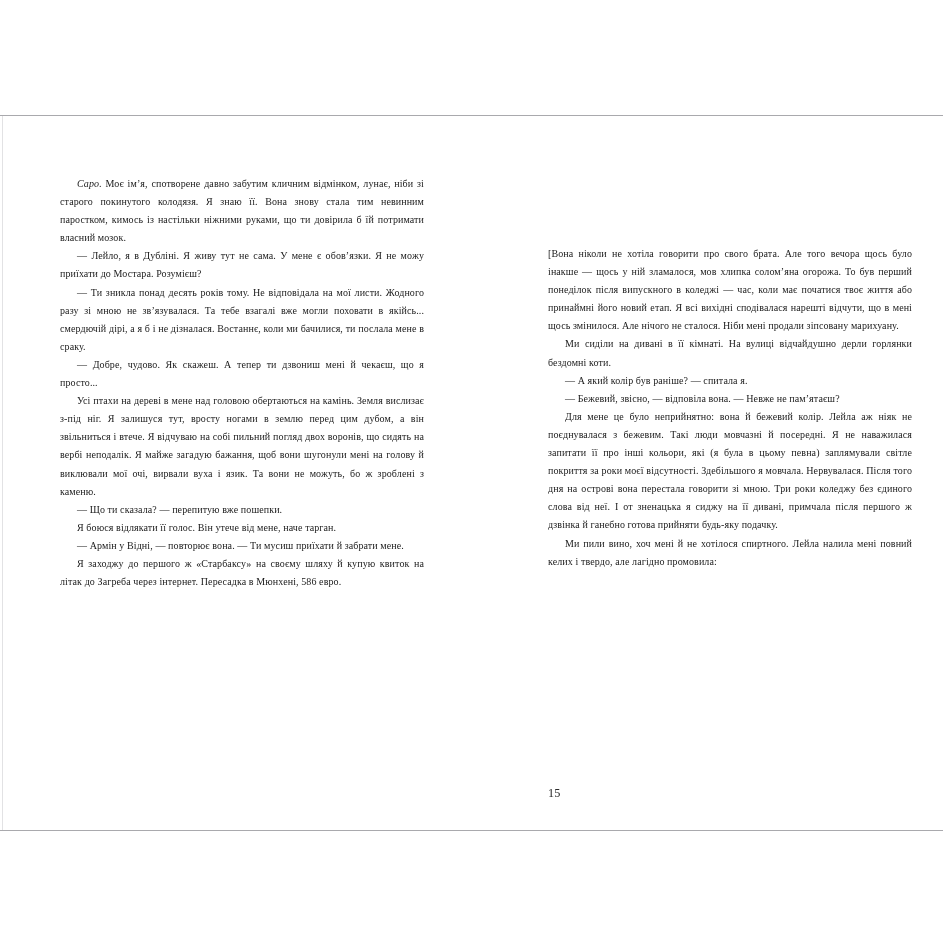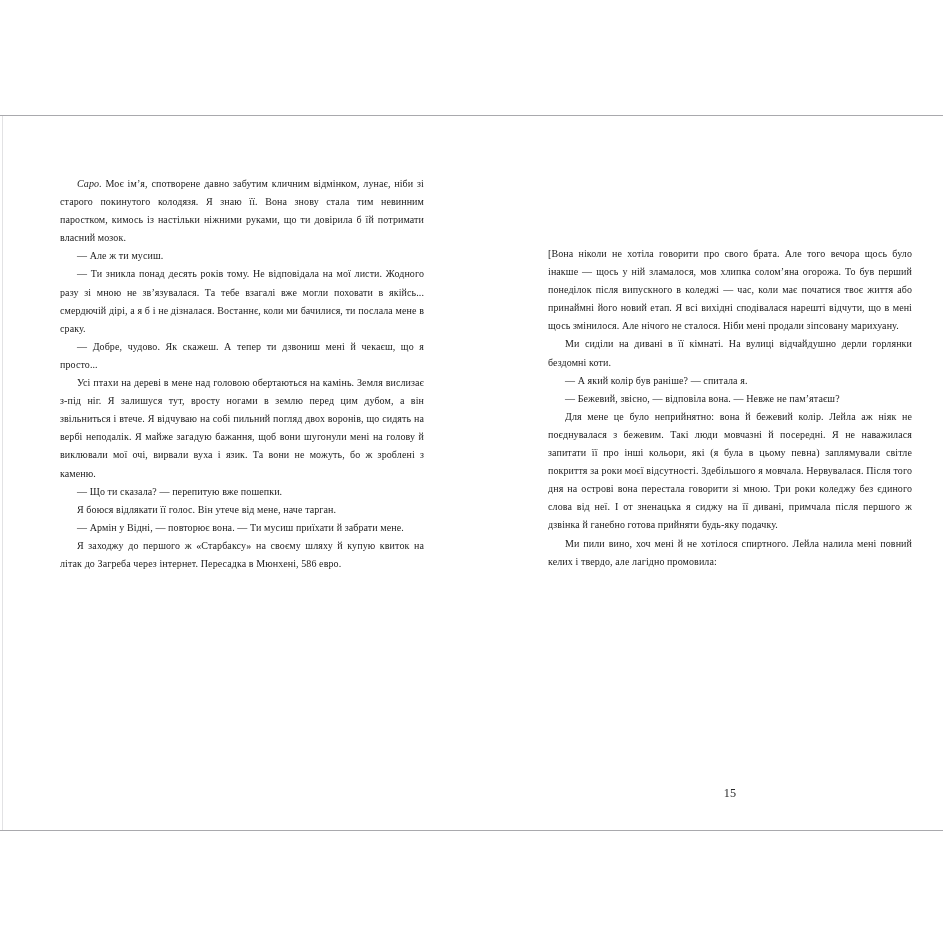--- a/index.html
+++ b/index.html
@@ -82,21 +82,20 @@
   .textblock p.no-indent { text-indent: 0; }
   .textblock p.dialogue { text-indent: 17px; }
 
   .nm { font-style: italic; }
 
   .folio {
     position: absolute;
     top: 670px;
     left: 0;
     width: 364px;
-    text-align: center;
     font-size: 12.2px;
     color: #2a2a2a;
     letter-spacing: 0.02em;
   }
 
   .bleed-top,
   .bleed-bottom {
     position: absolute;
     left: 0;
     width: 943px;
@@ -114,21 +113,21 @@
   <div class="rule rule-top"></div>
   <div class="edge-left"></div>
 
   <div class="spread">
 
     <div class="leaf leaf-verso">
       <div class="textblock">
 
         <p><span class="nm">Саро.</span><span> Моє ім’я, спотворене давно забутим кличним відмінком, лунає, ніби зі старого покинутого колодязя. Я знаю її. Вона знову стала тим невинним паростком, кимось із настільки ніжними руками, що ти довірила б їй потримати власний мозок.</span></p>
 
-        <p class="dialogue">— Але ж ти мусиш.</p>
+        <p class="dialogue">— Лейло, я в Дубліні. Я живу тут не сама. У мене є обов’язки. Я не можу приїхати до Мостара. Розумієш?</p>
         <p class="dialogue">— Ти зникла понад десять років тому. Не відповідала на мої листи. Жодного разу зі мною не зв’язувалася. Та тебе взагалі вже могли поховати в якійсь... смердючій дірі, а я б і не дізналася. Востаннє, коли ми бачилися, ти послала мене в сраку.</p>
         <p class="dialogue">— Добре, чудово. Як скажеш. А тепер ти дзвониш мені й чекаєш, що я просто...</p>
         <p>Усі птахи на дереві в мене над головою обертаються на камінь. Земля вислизає з-під ніг. Я залишуся тут, вросту ногами в землю перед цим дубом, а він звільниться і втече. Я відчуваю на собі пильний погляд двох воронів, що сидять на вербі неподалік. Я майже загадую бажання, щоб вони шугонули мені на голову й виклювали мої очі, вирвали вуха і язик. Та вони не можуть, бо ж зроблені з каменю.</p>
         <p class="dialogue">— Що ти сказала? — перепитую вже пошепки.</p>
         <p>Я боюся відлякати її голос. Він утече від мене, наче тарган.</p>
         <p class="dialogue">— Армін у Відні, — повторює вона. — Ти мусиш приїхати й забрати мене.</p>
         <p>Я заходжу до першого ж «Старбаксу» на своєму шляху й купую квиток на літак до Загреба через інтернет. Пересадка в Мюнхені, 586 евро.</p>
 
       </div>
     </div>

